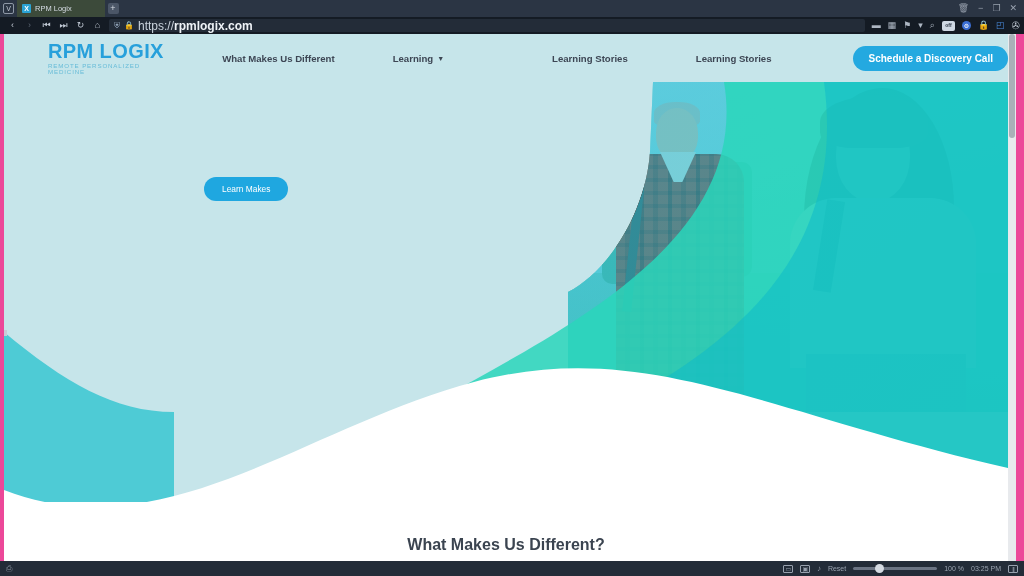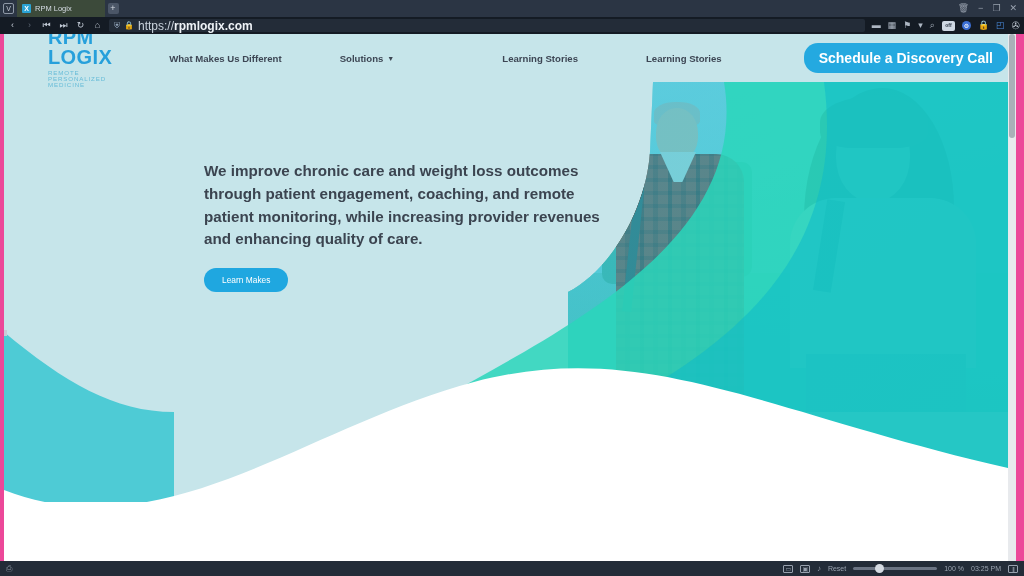--- a/index.html
+++ b/index.html
@@ -100,21 +100,21 @@
     font-size: 6.2px; color: #67bcd8; letter-spacing: 0.85px; margin-top: 2.5px;
   }
   .mainnav { display:flex; align-items:center; margin-left: 22px; }
   .navlink {
     font-size: 9.6px; color: #3d4654; font-weight: bold; white-space:nowrap;
     display:flex; align-items:center; gap:4px;
   }
   .caret { font-size:7px; color:#3d4654; }
   .cta {
     background:#24a9e0; color:#fff; border:none; border-radius: 14px;
-    font-size: 14px; font-weight: bold; padding: 7px 15px; white-space:nowrap;
+    font-size: 10px; font-weight: bold; padding: 7px 15px; white-space:nowrap;
     font-family: "Liberation Sans", sans-serif;
   }
 
   
   .hero { position: relative; height: 420px; background: #c6e5ea; overflow: hidden; }
   .hero-photo {
     position:absolute; right:0; top:0; width: 440px; height: 330px;
     overflow:hidden;
   }
   .photo-clip{
@@ -254,21 +254,21 @@
       <div class="site-header">
         <div class="logo">
           <div class="logo-main">RPM LOGIX</div>
           <div class="logo-sub">REMOTE PERSONALIZED MEDICINE</div>
         </div>
         <div class="mainnav">
           <div class="navlink" style="margin-left:22px">
             <span>What Makes Us Different</span>
           </div>
           <div class="navlink" style="margin-left:58px">
-            <span>Solutions</span>
+            <span>Learning</span>
             <span class="caret">▼</span>
           </div>
           <div class="navlink" style="margin-left:108px">
             <span>Learning Stories</span>
           </div>
           <div class="navlink" style="margin-left:68px">
             <span>Learning Stories</span>
           </div>
           <button class="cta" style="margin-left:82px">Schedule a Discovery Call</button>
         </div>
@@ -298,25 +298,28 @@
         </div>
 
         <svg class="hero-bg-wave" viewBox="0 0 1004 420" preserveAspectRatio="none">
           <path d="M720 0 C 740 120 640 200 520 270 C 400 338 300 392 180 420 L 1004 420 L 1004 0 Z" fill="#2ad6bb" opacity="0.85"></path>
           <path d="M820 0 C 840 150 760 250 600 330 C 480 390 400 410 330 420 L 1004 420 L 1004 0 Z" fill="#0fb9c9" opacity="0.55"></path>
           <path d="M0 250 C 60 300 110 330 170 330 L 170 420 L 0 420 Z" fill="#2fc4cf" opacity="0.8"></path>
           <path d="M0 408 C 160 470 300 345 470 300 C 640 255 760 330 1004 386 L 1004 420 L 0 420 Z" fill="#ffffff"></path>
         </svg>
 
         <div class="hero-text">
-          <div class="hero-head">We improve chronic care and weight loss outcomes through patient engagement, coaching, and remote patient monitoring, while increasing provider revenues and enhancing quality of care.</div>
           <button class="btn-learn">Learn Makes</button>
         </div>
       </div>
 
+      <div class="lower">
+        <div class="sec-title">What Makes Us Different?</div>
+
+      </div>
 
       <div class="edge-dot"></div>
     </div>
 
     <div class="scrollbar">
       <div class="scrollthumb"></div>
     </div>
   </div>
 
   <div class="statusbar">

